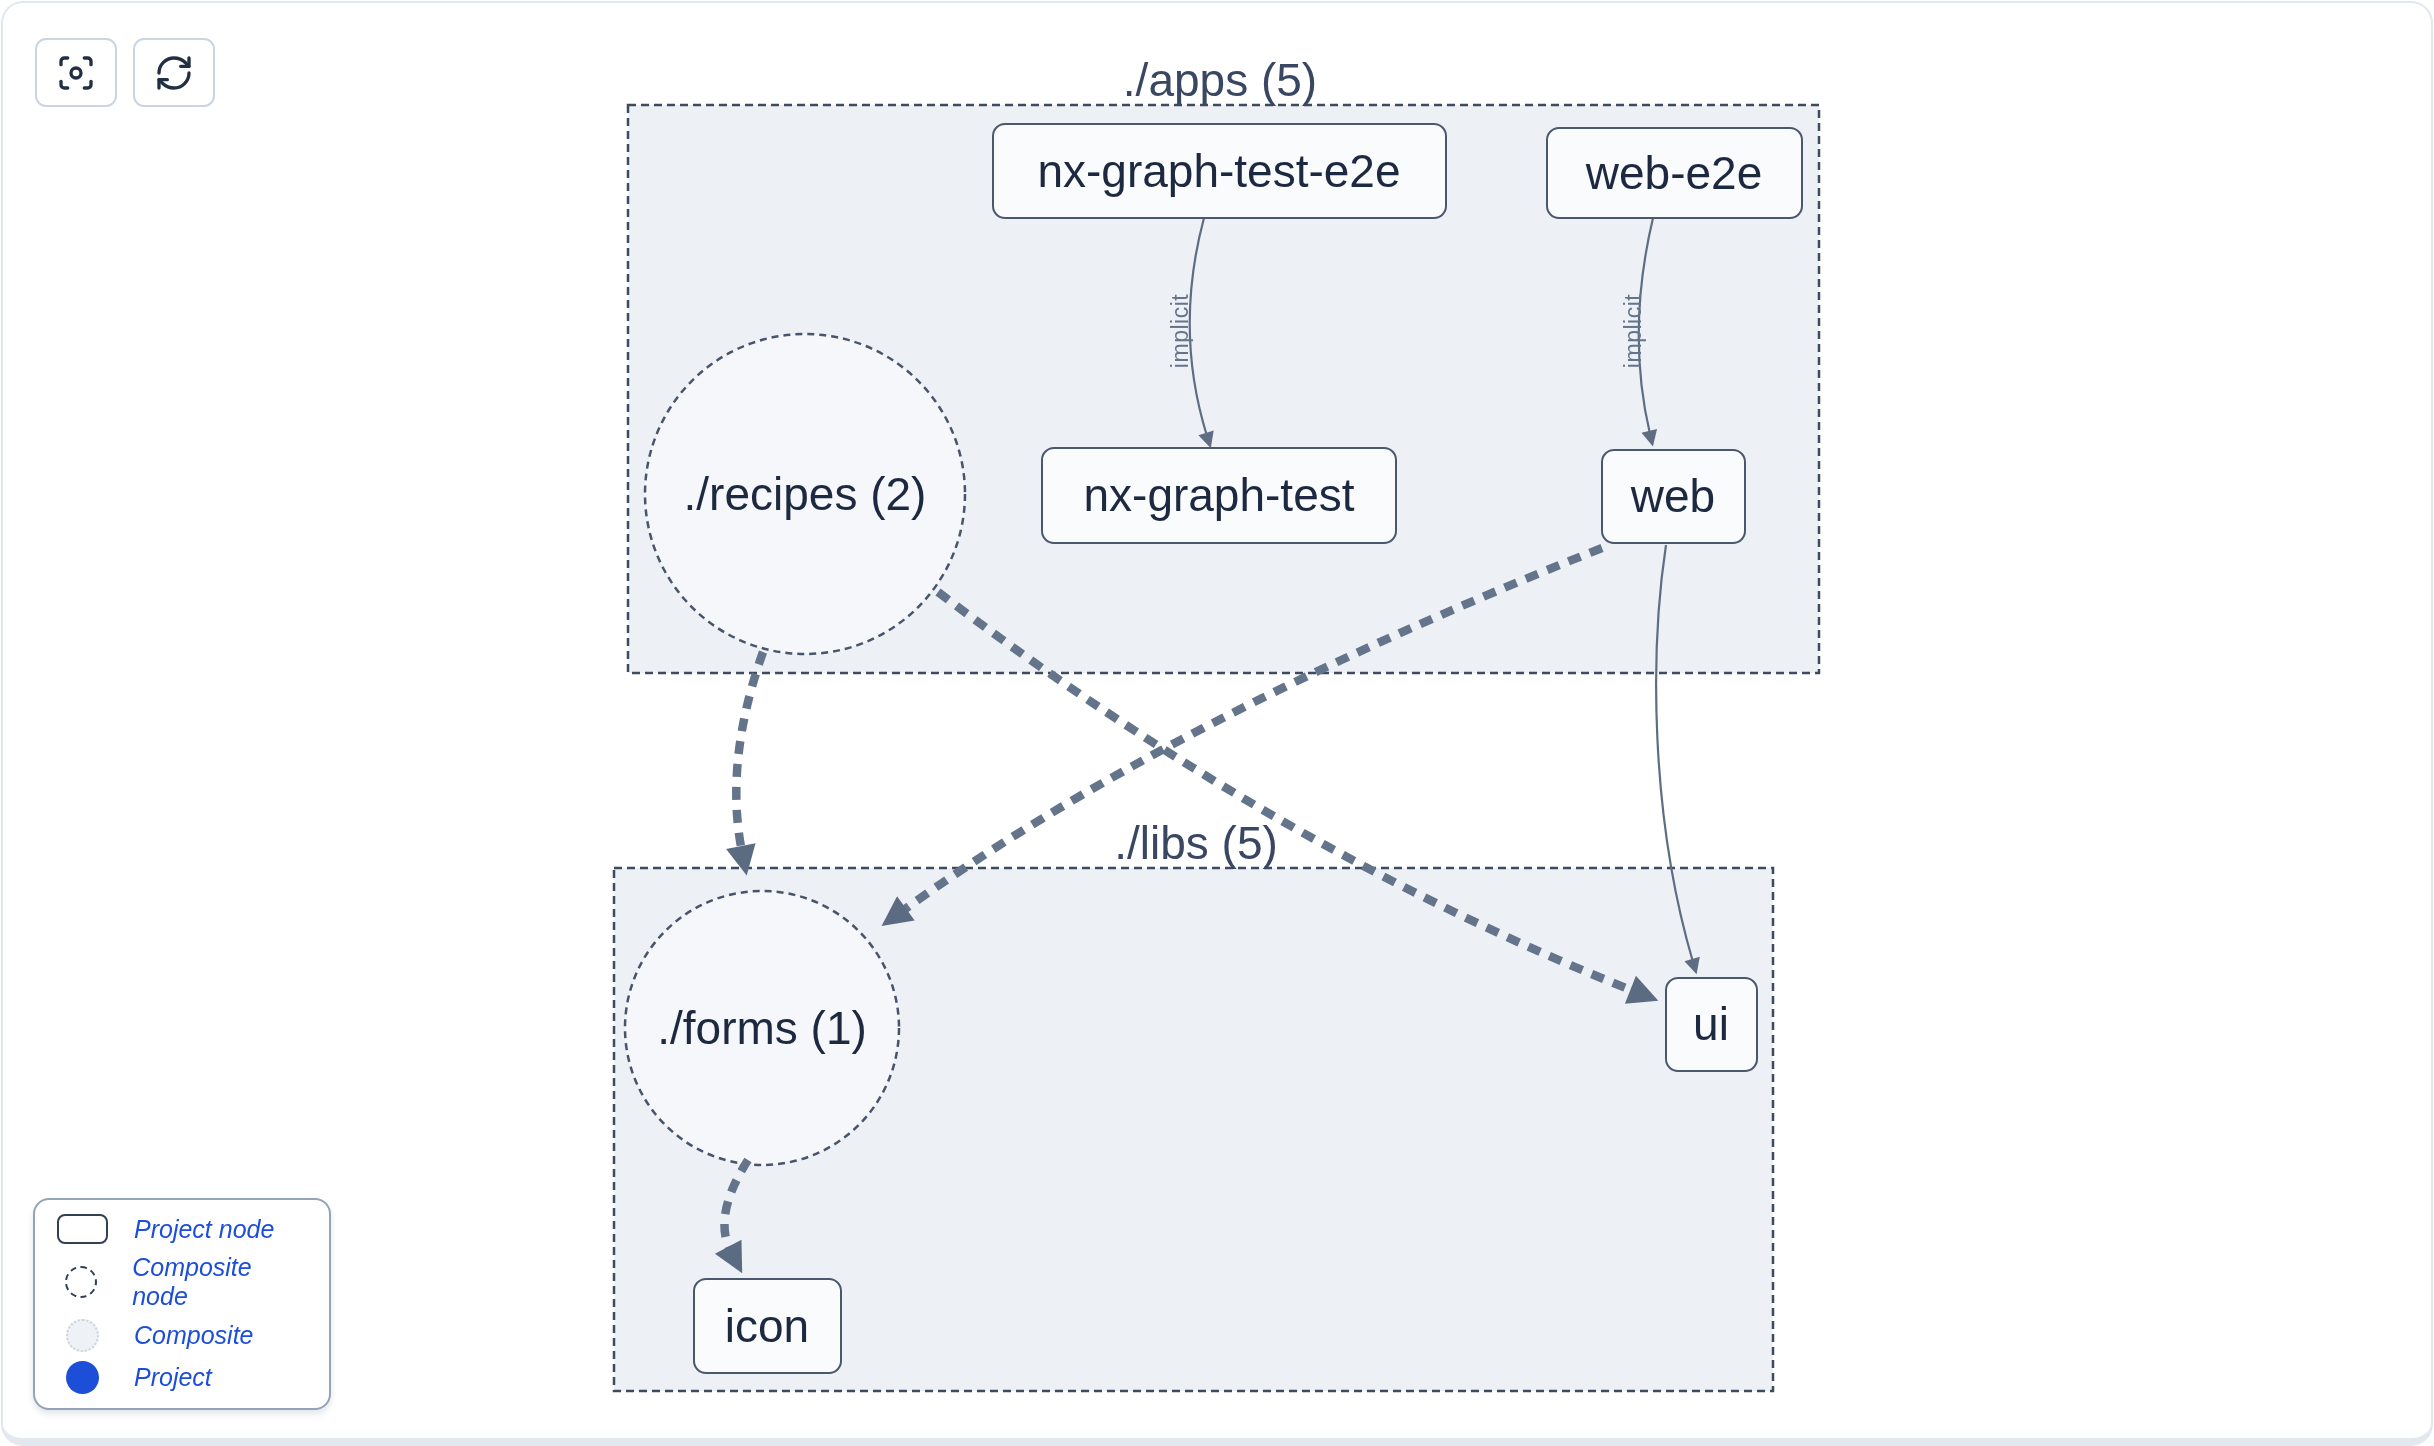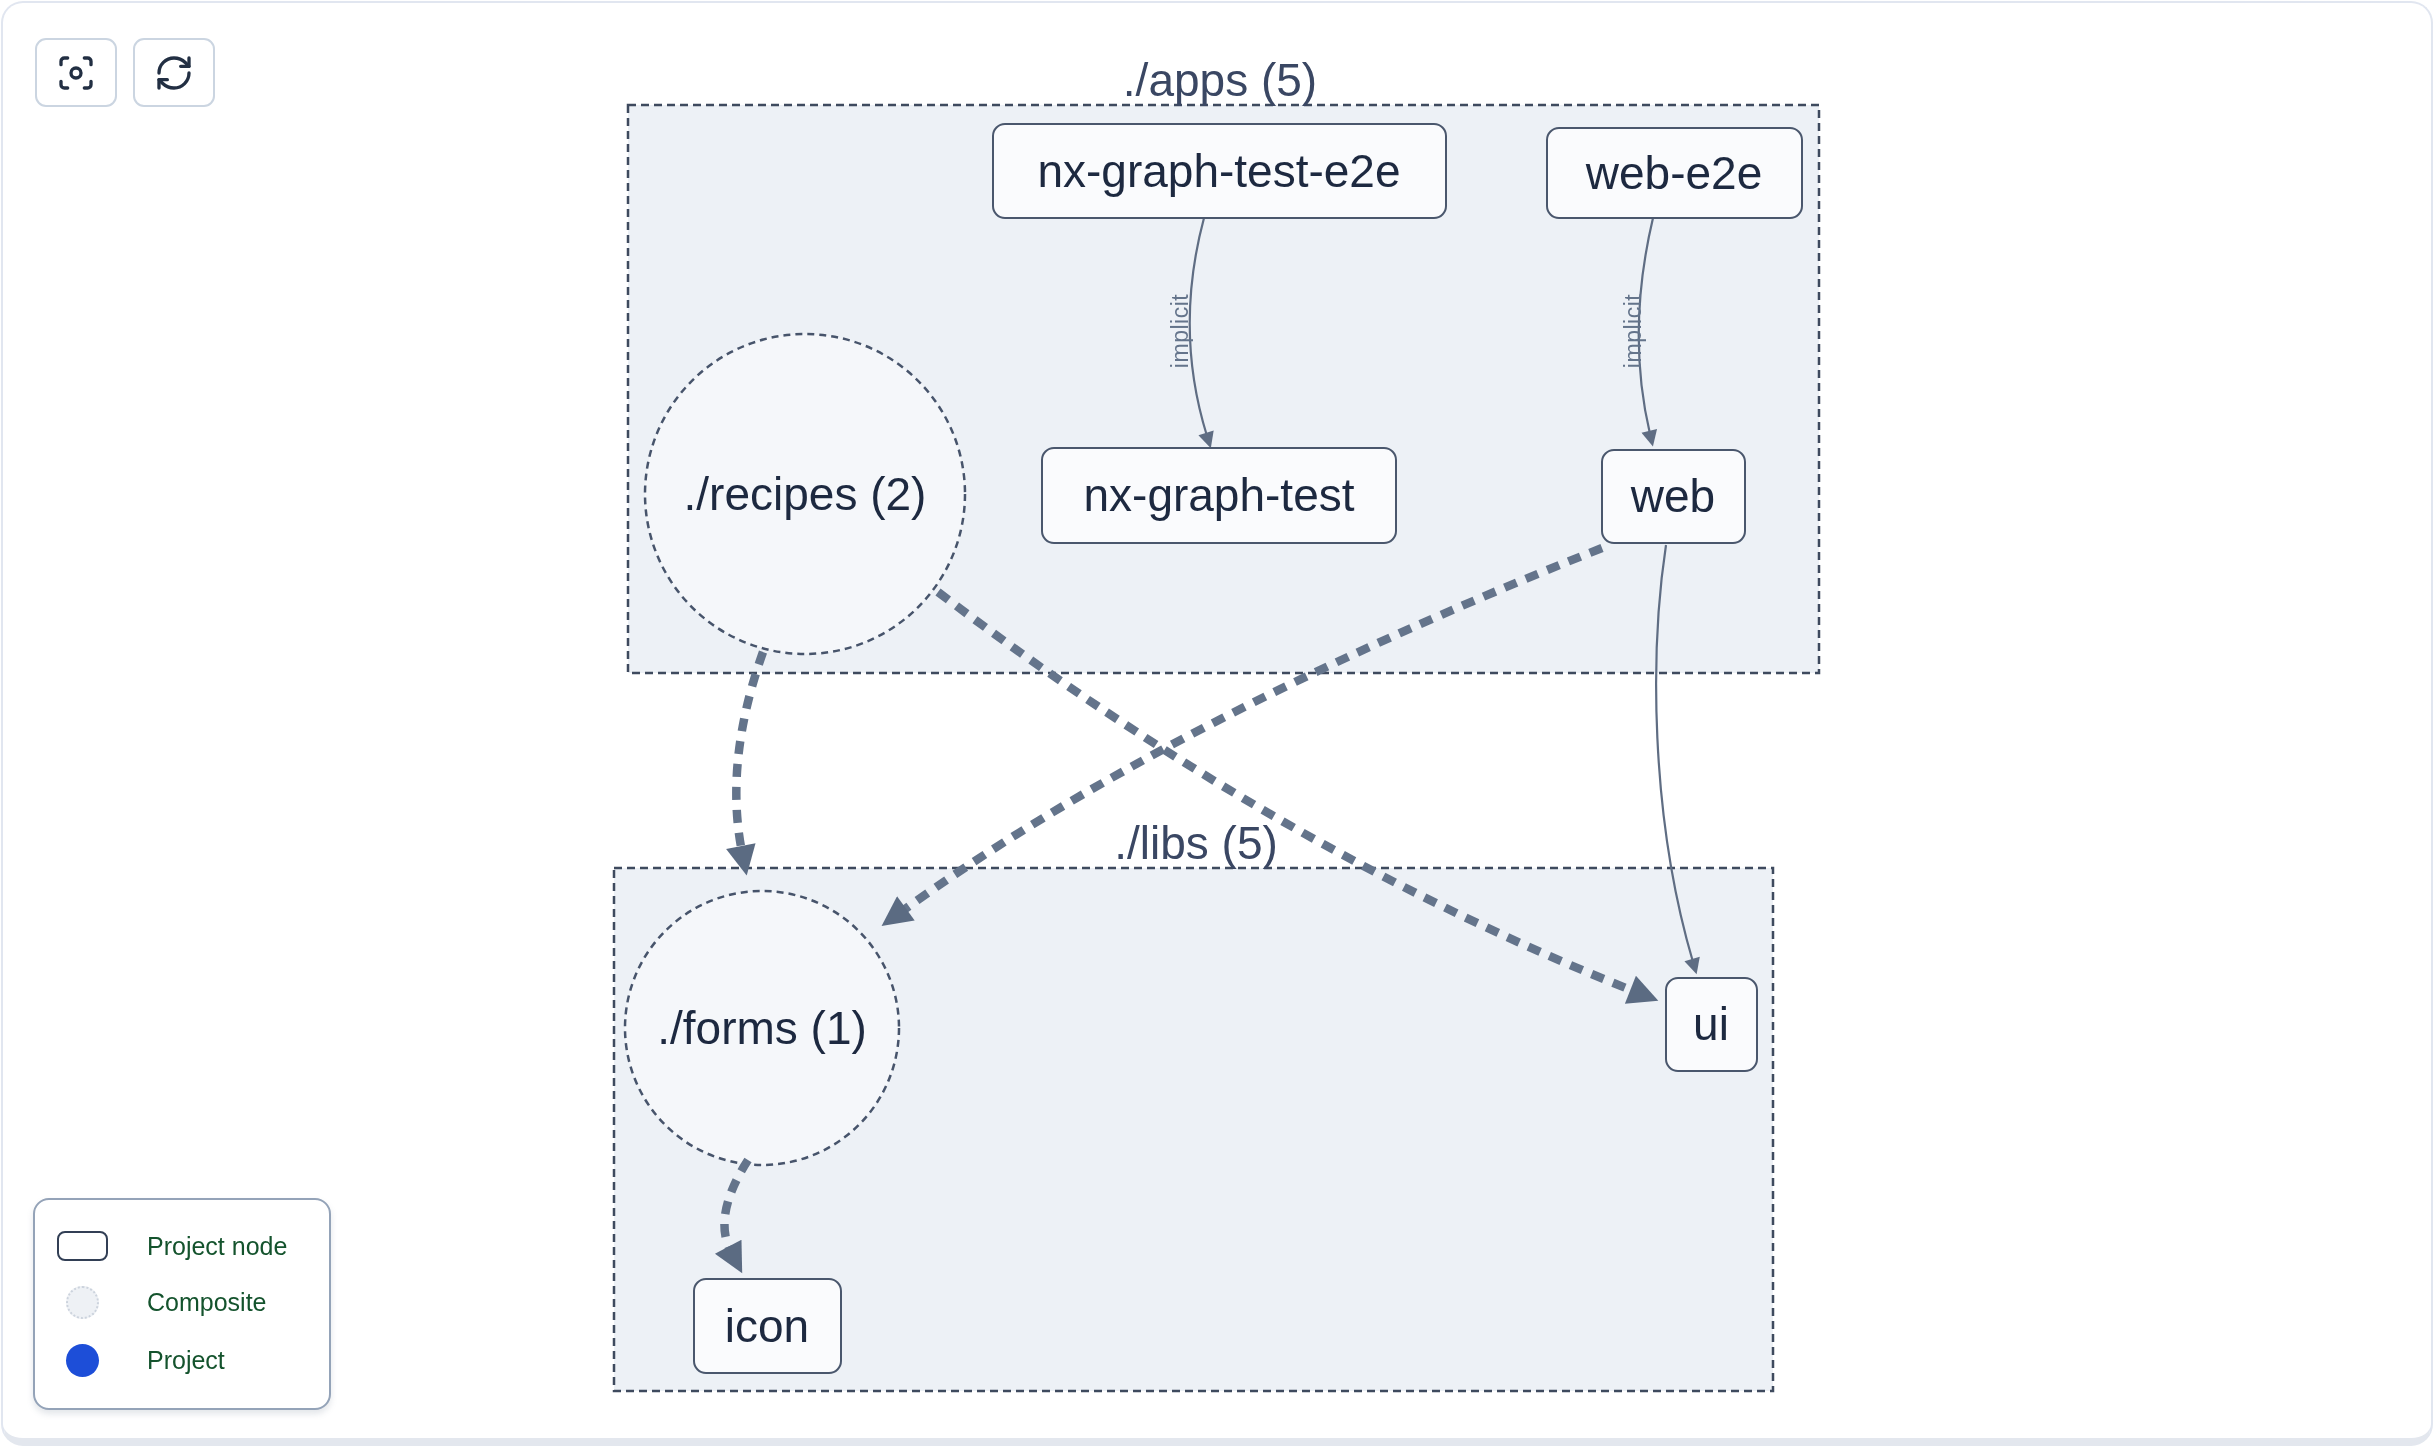--- a/index.html
+++ b/index.html
@@ -41,21 +41,21 @@
     background: #ffffff;
     border: 2px solid #94a3b8;
     border-radius: 16px;
     box-sizing: border-box;
     display: flex; flex-direction: column; justify-content: space-evenly;
     padding: 6px 0;
     box-shadow: 0 4px 6px rgba(100,116,139,0.18);
   }
   .legend-row { display: flex; align-items: center; padding: 0 21px; }
   .swatch-slot { width: 52px; display: flex; justify-content: center; align-items: center; }
-  .legend-label { margin-left: 39px; font-size: 25px; color: #14532d; }
+  .legend-label { margin-left: 26px; font-size: 25px; color: #1d4ed8; font-style: italic; }
   .sw-project {
     width: 47px; height: 26px; border: 2.5px solid #323f55; border-radius: 8px;
     background: #ffffff; box-sizing: content-box;
   }
   .sw-composite {
     width: 28px; height: 28px; border: 2.5px dashed #323f55; border-radius: 50%;
     background: #ffffff;
   }
   .sw-affected {
     width: 29px; height: 29px; border: 2px dotted #ccd3dd; border-radius: 50%;
@@ -156,20 +156,26 @@
 
 <div class="legend">
   <div class="legend-row">
     <span class="swatch-slot">
         <span class="sw-project"></span>
       </span>
     <span class="legend-label">Project node</span>
   </div>
   <div class="legend-row">
     <span class="swatch-slot">
+        <span class="sw-composite"></span>
+      </span>
+    <span class="legend-label">Composite node</span>
+  </div>
+  <div class="legend-row">
+    <span class="swatch-slot">
         <span class="sw-affected"></span>
       </span>
     <span class="legend-label">Composite</span>
   </div>
   <div class="legend-row">
     <span class="swatch-slot">
         <span class="sw-touched"></span>
       </span>
     <span class="legend-label">Project</span>
   </div>

